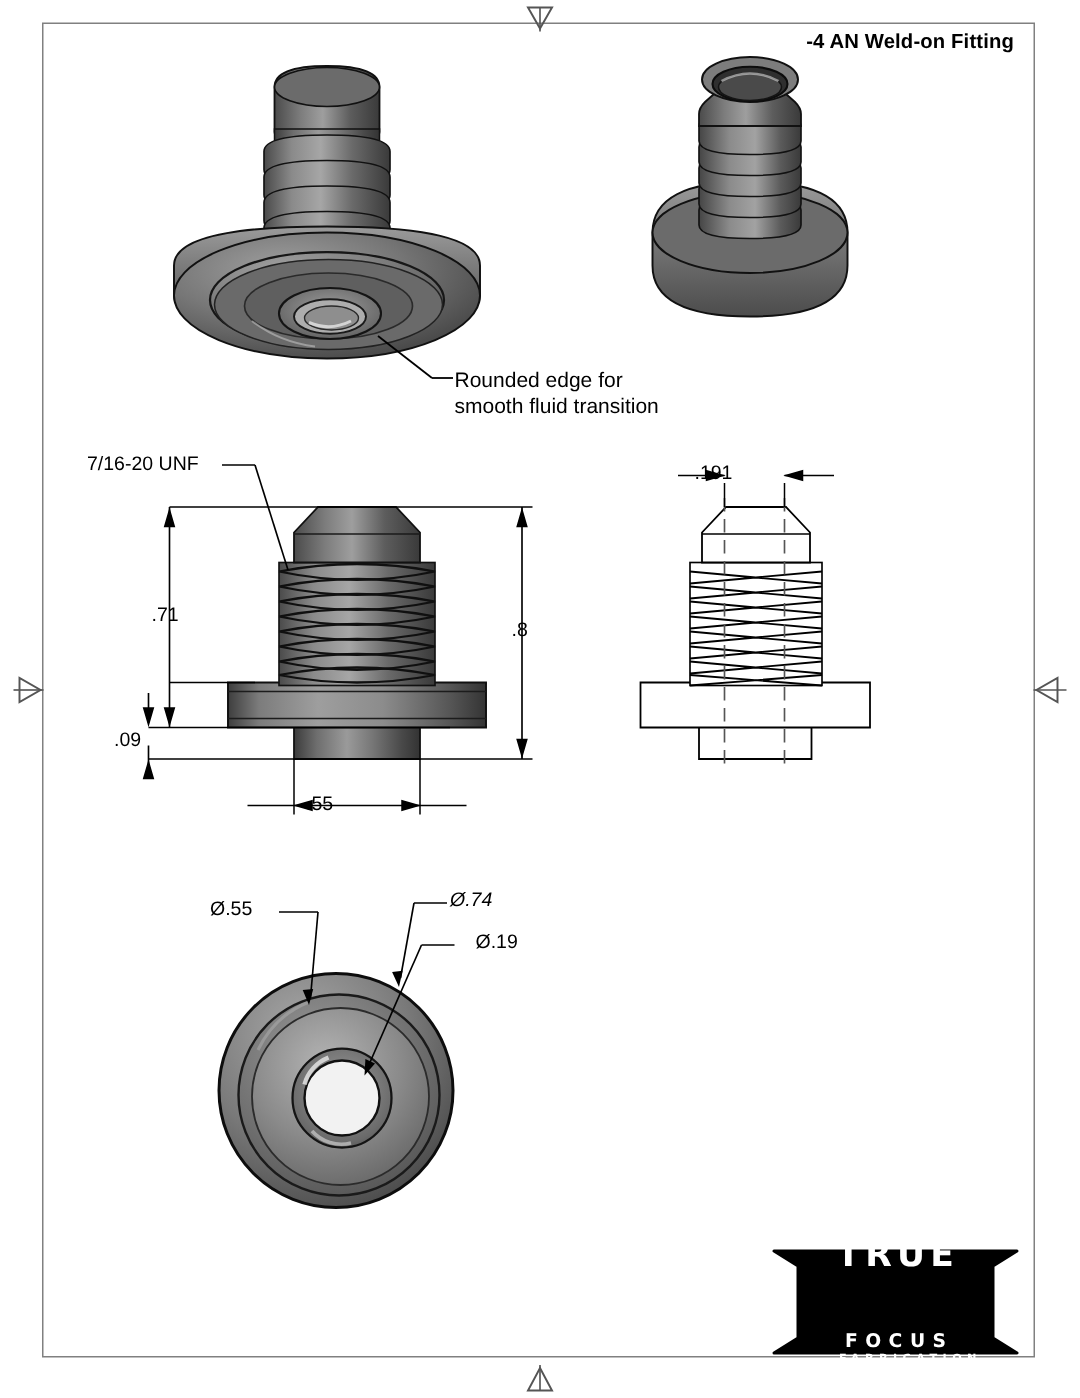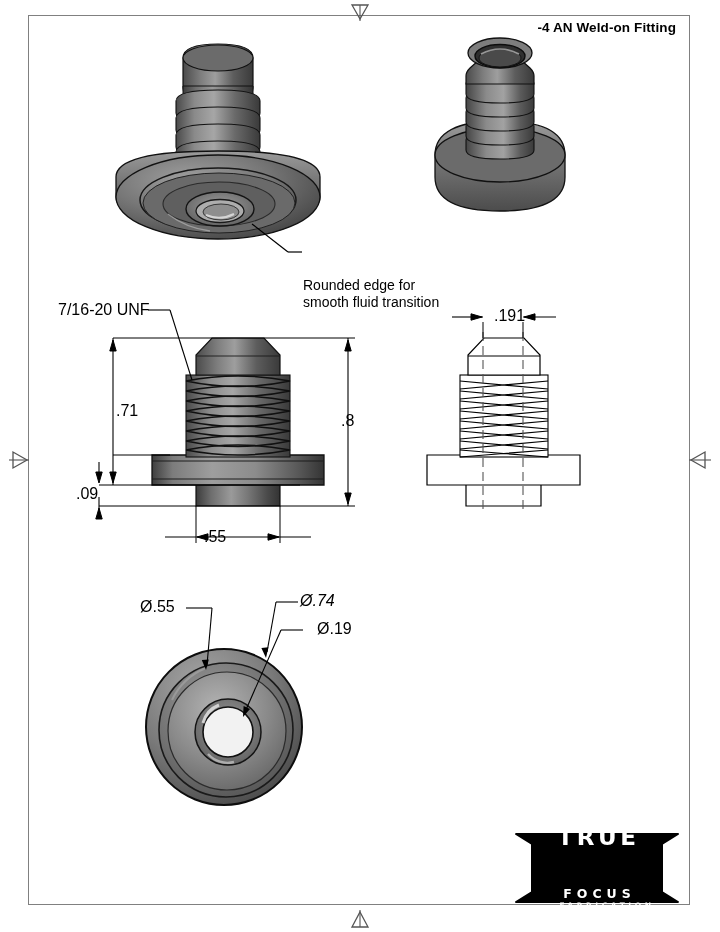--- a/index.html
+++ b/index.html
@@ -22,21 +22,21 @@
   .ctr svg{display:block;overflow:visible;}
 
   
   .title{
     position:absolute;right:40px;top:20px;
     font-size:13.5px;font-weight:bold;letter-spacing:.1px;
     white-space:nowrap;
   }
 
   
-  .dim{position:absolute;font-size:16px;white-space:nowrap;}
+  .dim{position:absolute;font-size:13px;white-space:nowrap;}
   .note{position:absolute;font-size:14px;line-height:17px;white-space:nowrap;}
 
   
   .layer{position:absolute;left:0;top:0;width:720px;height:932px;pointer-events:none;}
   .layer svg{display:block;}
 
   
   .logo{position:absolute;left:512px;top:832px;width:170px;height:72px;}
   .logo svg{display:block;}
   .logo-t{
@@ -344,32 +344,32 @@
       <path d="M266 658 l-4.6 -10 l7 -0.8 Z" stroke="none"></path>
 
       <line x1="281" y1="630" x2="303" y2="630"></line>
       <line x1="281" y1="630" x2="245" y2="712"></line>
       <path d="M243 717 l0.6 -11 l6.4 3 Z" stroke="none"></path>
     </g>
 
   </svg>
   </div>
 
-  <div class="note" style="left:303px;top:245px;margin-top:32px;">
+  <div class="note" style="left:303px;top:245px;">
     <div>Rounded edge for</div>
     <div>smooth fluid transition</div>
   </div>
 
   <div class="dim" style="left:58px;top:301px;">7/16-20 UNF</div>
-  <div class="dim" style="left:116px;top:402px;">.71</div>
+  <div class="dim" style="left:101px;top:402px;">.71</div>
   <div class="dim" style="left:341px;top:412px;">.8</div>
   <div class="dim" style="left:76px;top:485px;">.09</div>
   <div class="dim" style="left:204px;top:528px;">.55</div>
 
-  <div class="dim" style="left:494px;top:307px;">.191</div>
+  <div class="dim" style="left:463px;top:307px;">.191</div>
 
   <div class="dim" style="left:140px;top:598px;">Ø.55</div>
   <div class="dim" style="left:300px;top:592px;font-style:italic;">Ø.74</div>
   <div class="dim" style="left:305px;top:620px;margin-left:12px;">Ø.19</div>
 
   <div class="logo">
     <svg width="170" height="72" viewBox="0 0 170 72">
       <path d="M4 2 L166 2 L150 12 L150 60 L166 70 L4 70 L20 60 L20 12 Z" fill="#000" stroke="#000" stroke-width="2" stroke-linejoin="round"></path>
     </svg>
     <div class="logo-t">

